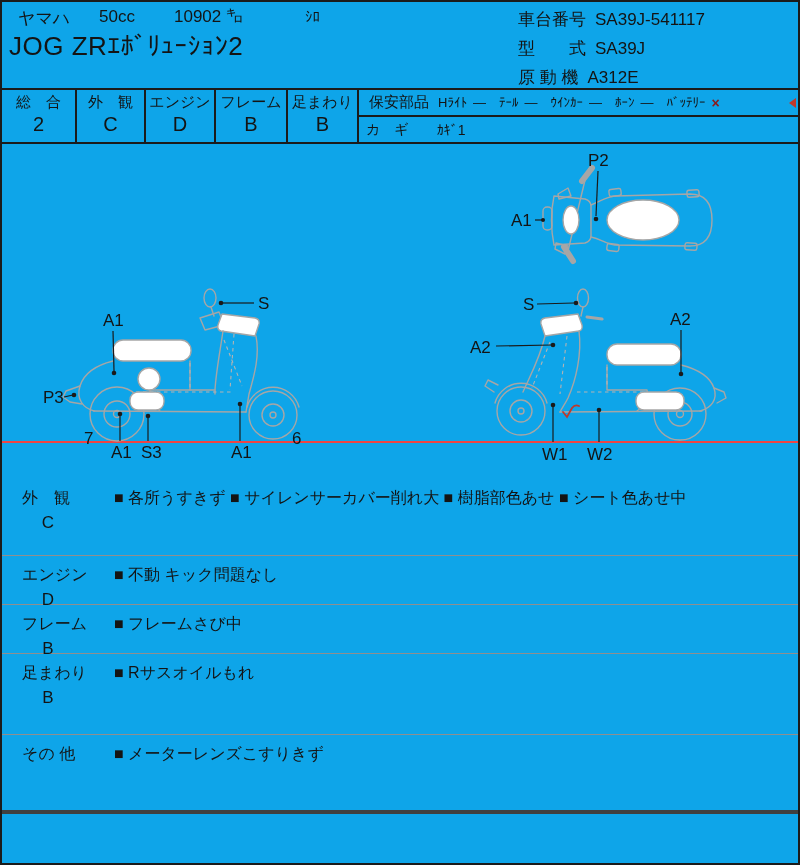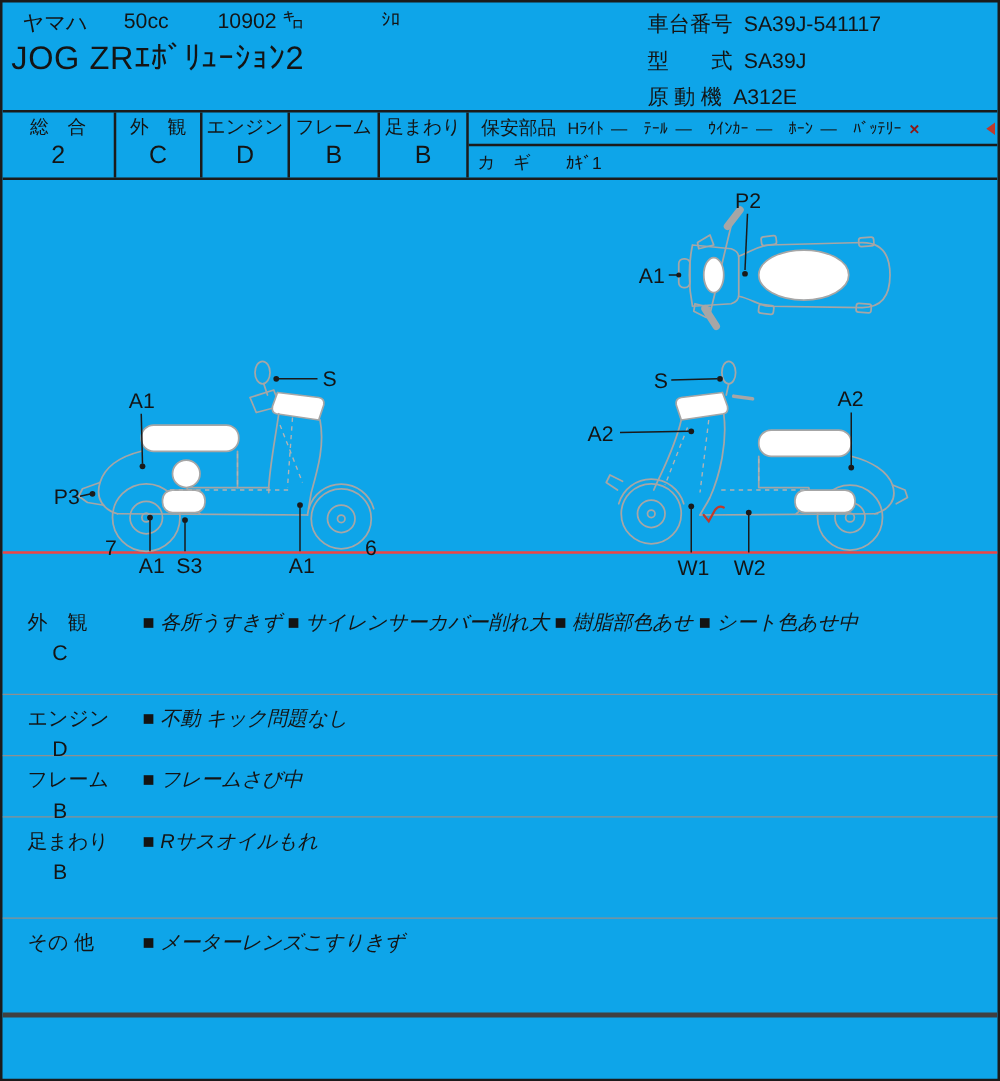--- a/index.html
+++ b/index.html
@@ -11,21 +11,21 @@
   
   .header{position:absolute;left:0;top:0;width:100%;height:84px;}
   .h-item{position:absolute;font-size:17px;white-space:nowrap;}
   .h-maker{left:16px;top:5px;}
   .h-cc{left:97px;top:5px;}
   .h-km{left:172px;top:5px;}
   .h-color{left:303px;top:6px;font-size:15px;}
   .h-model{position:absolute;left:7px;top:29px;font-size:26px;white-space:nowrap;letter-spacing:0.5px;}
   .h-right{position:absolute;left:516px;top:3px;}
   .h-row{height:29px;line-height:29px;font-size:17px;white-space:nowrap;}
-  .h-row .lbl{display:inline-block;font-family:Liberation Serif, serif;}
+  .h-row .lbl{display:inline-block;}
   .h-row .val{margin-left:9px;}
   
   .ratings{
     position:absolute;left:0;top:86px;width:100%;height:56px;box-sizing:border-box;
     border-top:2px solid #1b1b1b;border-bottom:2px solid #1b1b1b;display:flex;
   }
   .rcell{border-right:2px solid #1b1b1b;text-align:center;padding-top:3px;box-sizing:border-box;flex:0 0 auto;}
   .rcell .rlabel{font-size:15px;line-height:18px;white-space:nowrap;}
   .rcell .rgrade{font-size:20px;line-height:26px;}
   .safety{flex:1 1 auto;display:flex;flex-direction:column;position:relative;}
@@ -49,21 +49,21 @@
   .dash{stroke:#b3b3b3;stroke-width:1.1;fill:none;stroke-dasharray:3.5,3.5;}
   .leader{stroke:#1a1a1a;stroke-width:1.2;fill:none;}
   .dot{fill:#1a1a1a;stroke:none;}
   .dlabel{font-family:"Liberation Sans",sans-serif;font-size:17px;fill:#141414;}
   .redmark{stroke:#c0392b;stroke-width:1.8;fill:none;stroke-linecap:round;}
   
   .crow{position:absolute;left:0;width:100%;box-sizing:border-box;border-bottom:1px solid #8f8f8f;}
   .crow.last{border-bottom:4px solid #404040;}
   .clabel{position:absolute;left:20px;top:9px;font-size:16px;white-space:nowrap;}
   .cgrade{position:absolute;left:28px;top:34px;width:36px;text-align:center;font-size:17px;}
-  .cnotes{position:absolute;left:112px;top:9px;font-size:16px;white-space:nowrap;font-style:italic;}
+  .cnotes{position:absolute;left:112px;top:9px;font-size:16px;white-space:nowrap;}
 </style>
 </head>
 <body>
 
 <div class="sheet">
 
   <div class="header">
     <span class="h-item h-maker">ヤマハ</span>
     <span class="h-item h-cc">50cc</span>
     <span class="h-item h-km">10902 ㌔</span>
@@ -77,21 +77,21 @@
       <div class="h-row">
         <span class="lbl">型　　式</span><span class="val">SA39J</span>
       </div>
       <div class="h-row">
         <span class="lbl">原 動 機</span><span class="val">A312E</span>
       </div>
     </div>
   </div>
 
   <div class="ratings">
-    <div class="rcell" style="width:91px">
+    <div class="rcell" style="width:75px">
       <div class="rlabel">総　合</div>
       <div class="rgrade">2</div>
     </div>
     <div class="rcell" style="width:69px">
       <div class="rlabel">外　観</div>
       <div class="rgrade">C</div>
     </div>
     <div class="rcell" style="width:70px">
       <div class="rlabel">エンジン</div>
       <div class="rgrade">D</div>

